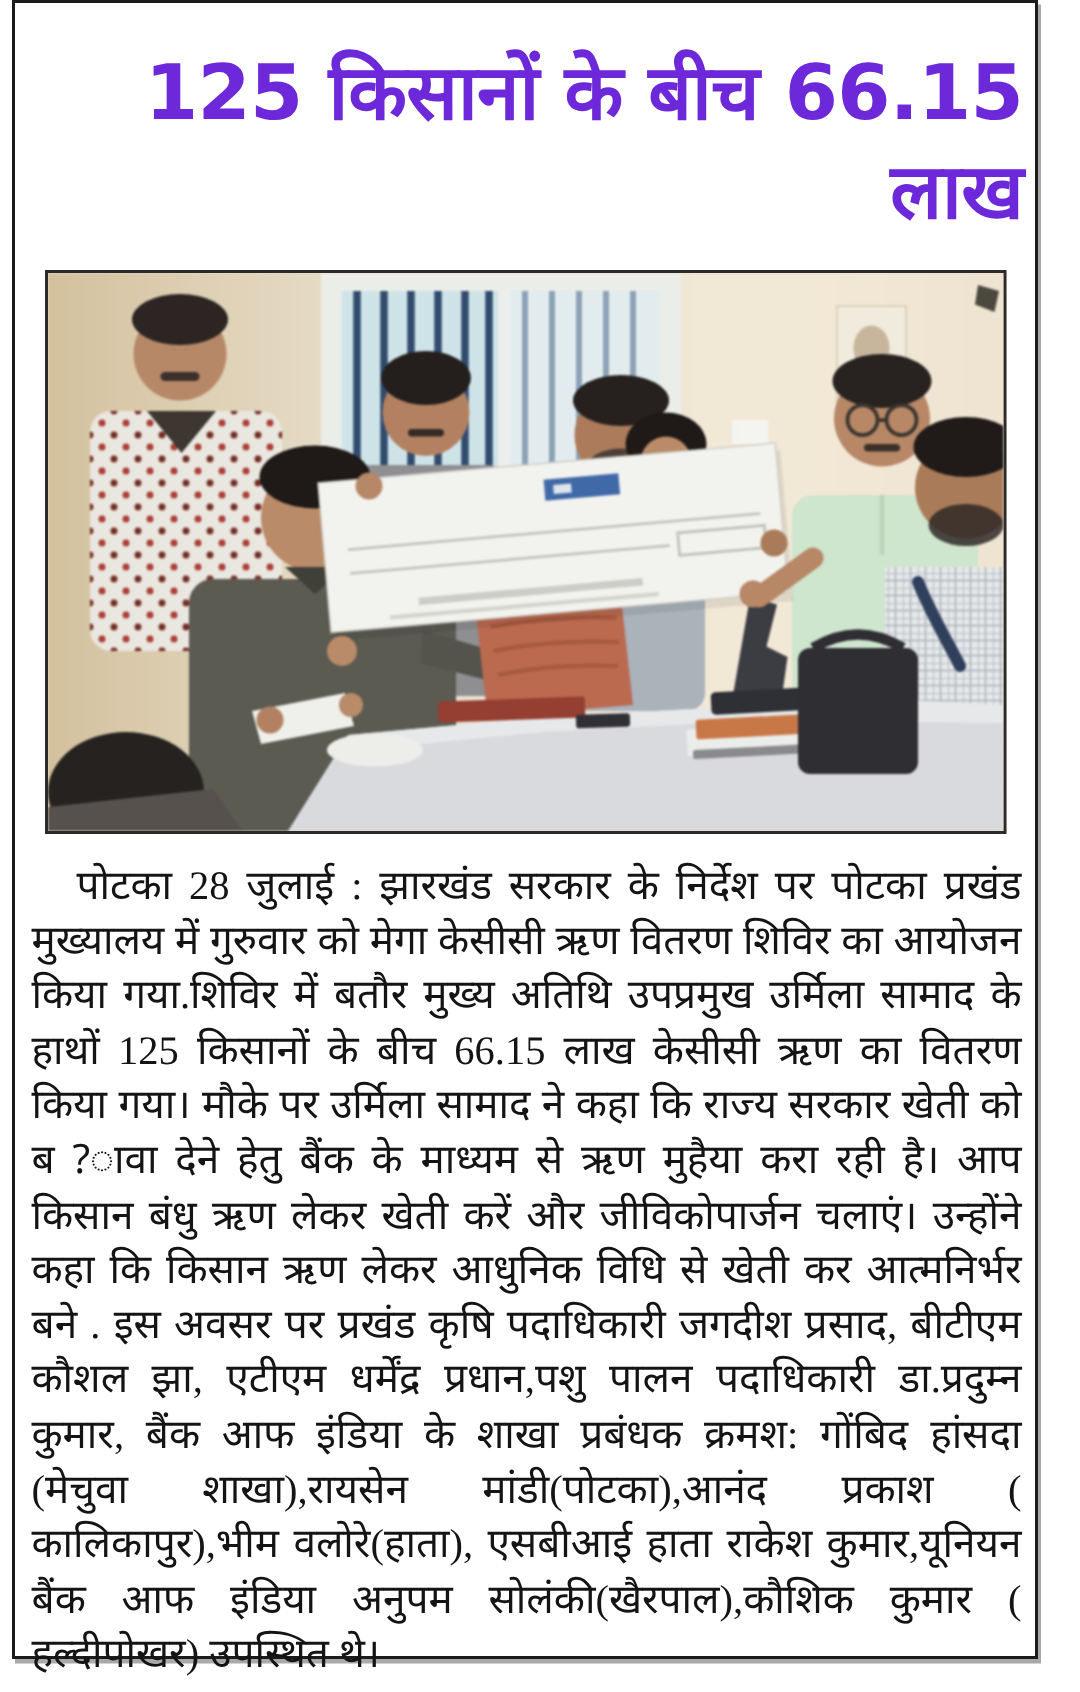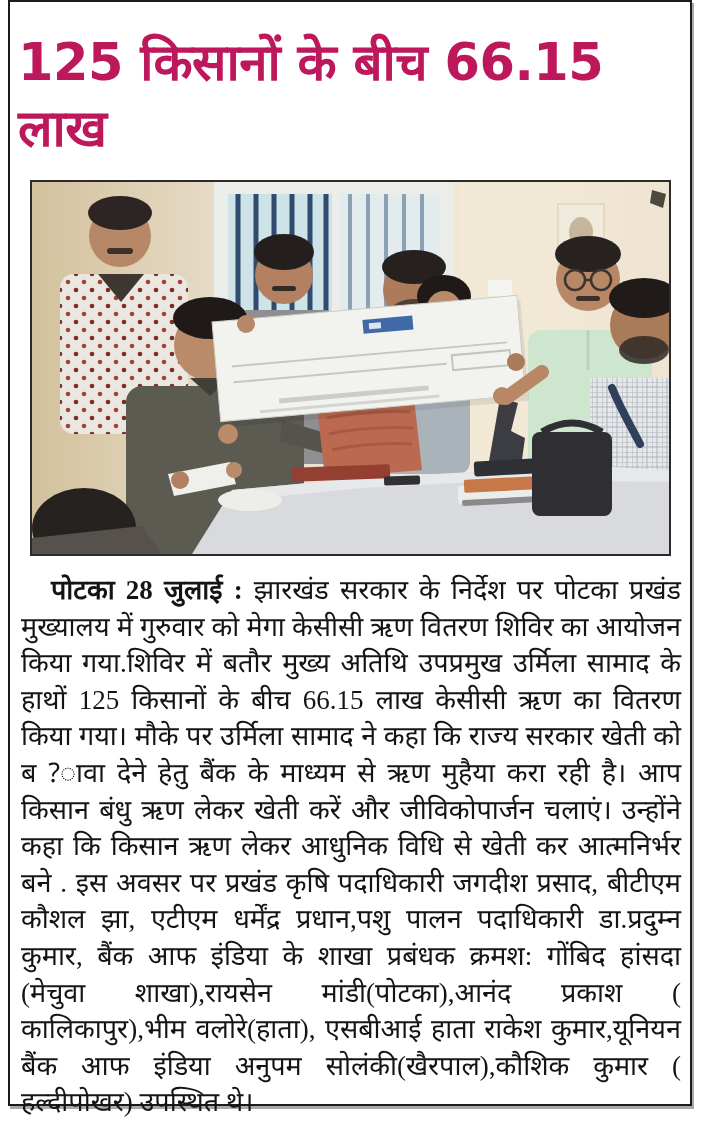--- a/index.html
+++ b/index.html
@@ -21,26 +21,26 @@
     top: 0;
     width: 684px;
     height: 1106px;
     box-sizing: border-box;
     border: 2px solid #1b1b1b;
     box-shadow: 2px 3px 0 #a9a9a9;
     background: #ffffff;
   }
   .headline {
     margin: 28px 8px 0 8px;
-    text-align: left;
+    text-align: right;
     font-family: "DejaVu Sans", "Liberation Sans", sans-serif;
     font-weight: 700;
     font-size: 51px;
     line-height: 66px;
-    color: #be185d;
+    color: #6d28d9;
     letter-spacing: -0.5px;
   }
   .headline span { display: block; }
   .photo {
     margin: 18px auto 0 auto;
     width: 637px;
     height: 372px;
     border: 2px solid #2b2b2b;
     background: #e9ddc4;
     overflow: hidden;
@@ -50,21 +50,21 @@
     filter: blur(0.7px) saturate(0.9) contrast(0.97);
   }
   .body-text {
     margin: 16px 9px 0 11px;
     font-size: 27px;
     line-height: 36.6px;
     text-align: justify;
     text-indent: 30px;
     color: #141414;
   }
-  .dateline { font-weight: 700; }
+  .dateline { font-weight: 400; }
 </style>
 </head>
 <body>
 
 <div class="page">
   <div class="clip">
 
     <h1 class="headline">
       <span>125 किसानों के बीच 66.15 लाख</span>
     </h1>

